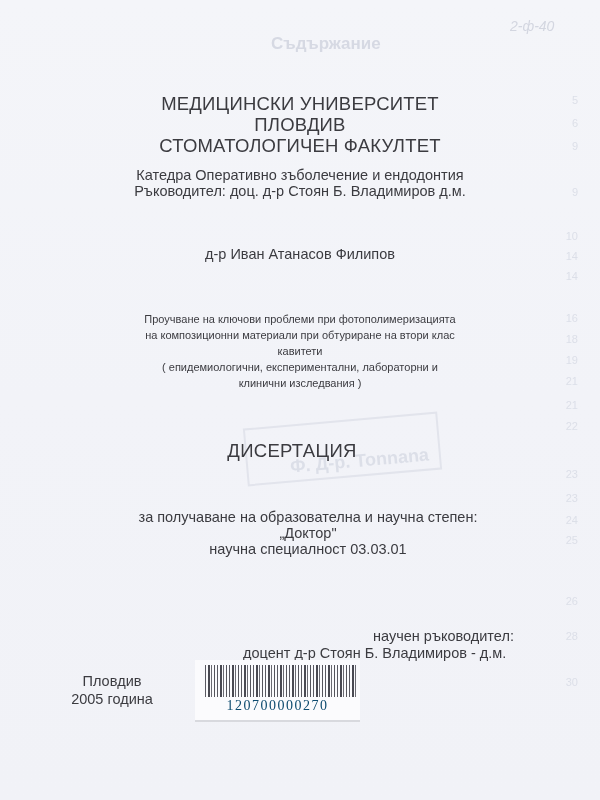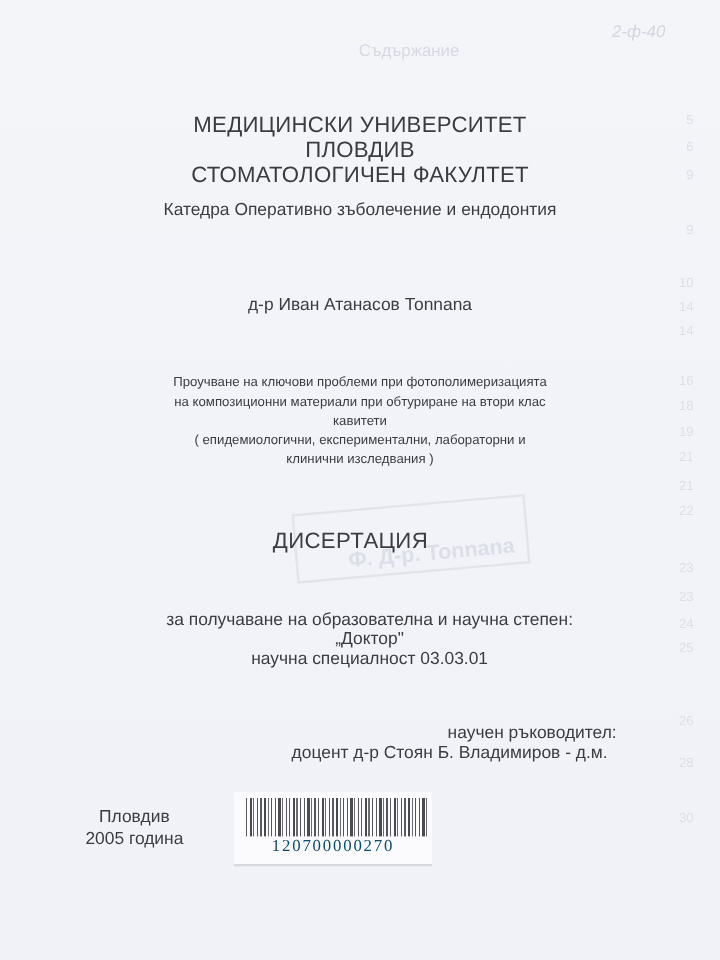--- a/index.html
+++ b/index.html
@@ -15,25 +15,25 @@
       color: #3a3a3e;
     }
     .page {
       position: relative;
       width: 600px;
       height: 800px;
       background: linear-gradient(180deg, #f4f5f9 0%, #f2f3f8 50%, #f1f2f7 100%);
     }
     .ghost-title {
       position: absolute;
-      left: 299px;
+      left: 271px;
       top: 34px;
       color: #d6d9e3;
-      font-weight: normal;
-      font-size: 14px;
+      font-weight: bold;
+      font-size: 17px;
     }
     .ghost-num {
       position: absolute;
       right: 22px;
       color: #dcdfe8;
       font-size: 11px;
     }
     .ghost-corner {
       position: absolute;
       left: 510px;
@@ -93,20 +93,21 @@
     .degree {
       font-size: 14.5px;
       line-height: 17px;
     }
     .supervisor {
       position: absolute;
       white-space: nowrap;
       font-size: 14.5px;
       line-height: 17px;
       color: #3b3b40;
+      margin-top: 25px;
     }
     .place {
       position: absolute;
       left: 62px;
       top: 672px;
       width: 100px;
       text-align: center;
       font-size: 14.5px;
       line-height: 18px;
       color: #3b3b40;
@@ -177,22 +178,23 @@
   <div class="ghost-num" style="top:534px">25</div>
   <div class="ghost-num" style="top:595px">26</div>
   <div class="ghost-num" style="top:630px">28</div>
   <div class="ghost-num" style="top:676px">30</div>
 
   <div class="line univ" style="top:93px">МЕДИЦИНСКИ УНИВЕРСИТЕТ</div>
   <div class="line univ" style="top:114px">ПЛОВДИВ</div>
   <div class="line univ" style="top:135px">СТОМАТОЛОГИЧЕН ФАКУЛТЕТ</div>
 
   <div class="line dept" style="top:167px">Катедра Оперативно зъболечение и ендодонтия</div>
-
-  <div class="line author" style="top:246px">д-р Иван Атанасов Тоnnаnа</div>
+  <div class="line dept" style="top:183px">Ръководител: доц. д-р Стоян Б. Владимиров д.м.</div>
+
+  <div class="line author" style="top:246px">д-р Иван Атанасов Филипов</div>
 
   <div class="line topic" style="top:311px">Проучване на ключови проблеми при фотополимеризацията</div>
   <div class="line topic" style="top:327px">на композиционни материали при обтуриране на втори клас</div>
   <div class="line topic" style="top:343px">кавитети</div>
   <div class="line topic" style="top:359px">( епидемиологични, експериментални, лабораторни и</div>
   <div class="line topic" style="top:375px">клинични изследвания )</div>
 
   <div class="line diss" style="top:440px; left:-8px">ДИСЕРТАЦИЯ</div>
 
   <div class="line degree" style="top:509px; left:8px">за получаване на образователна и научна степен:</div>

